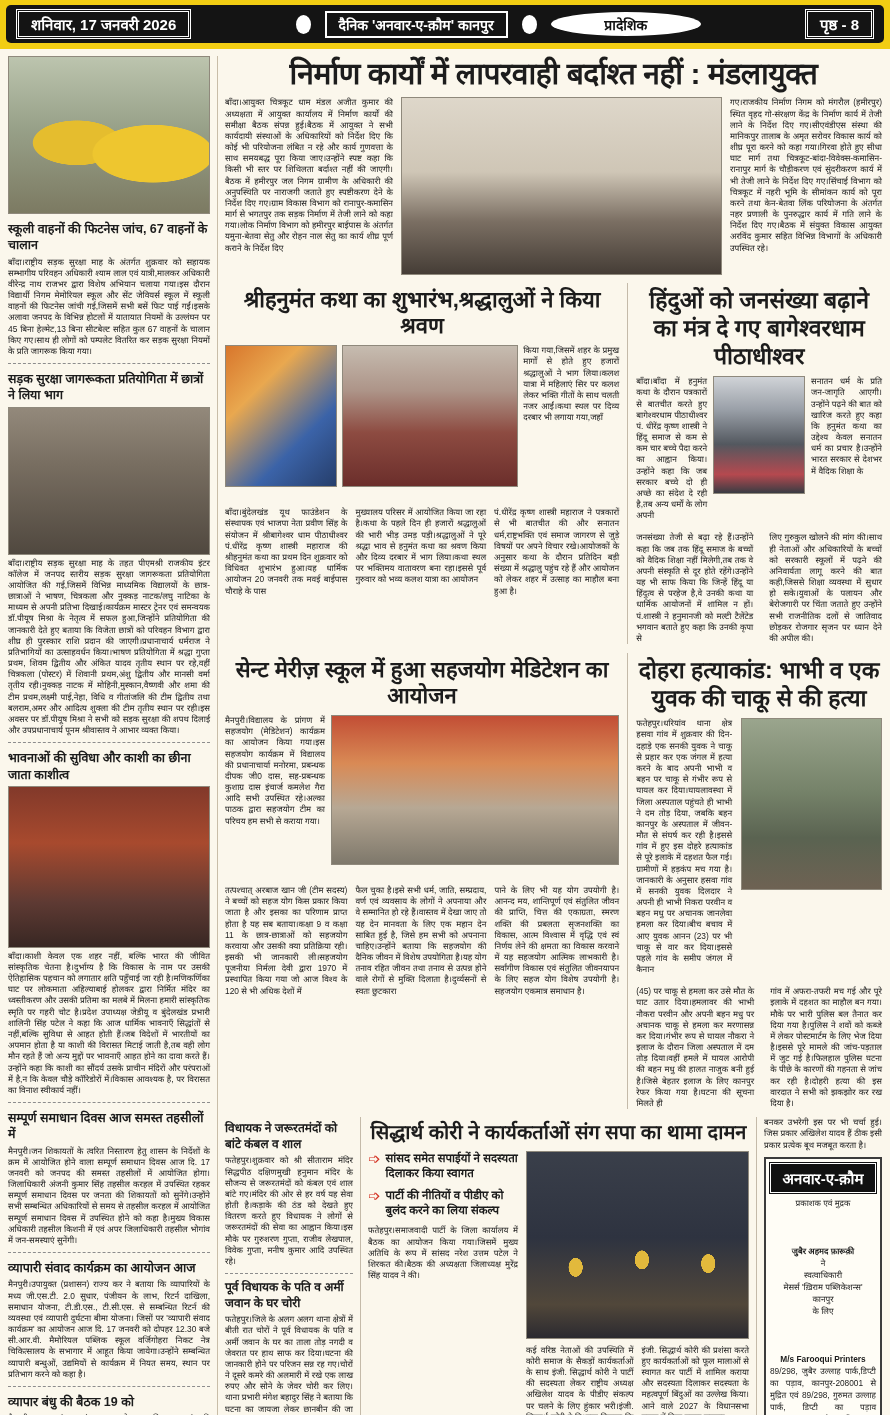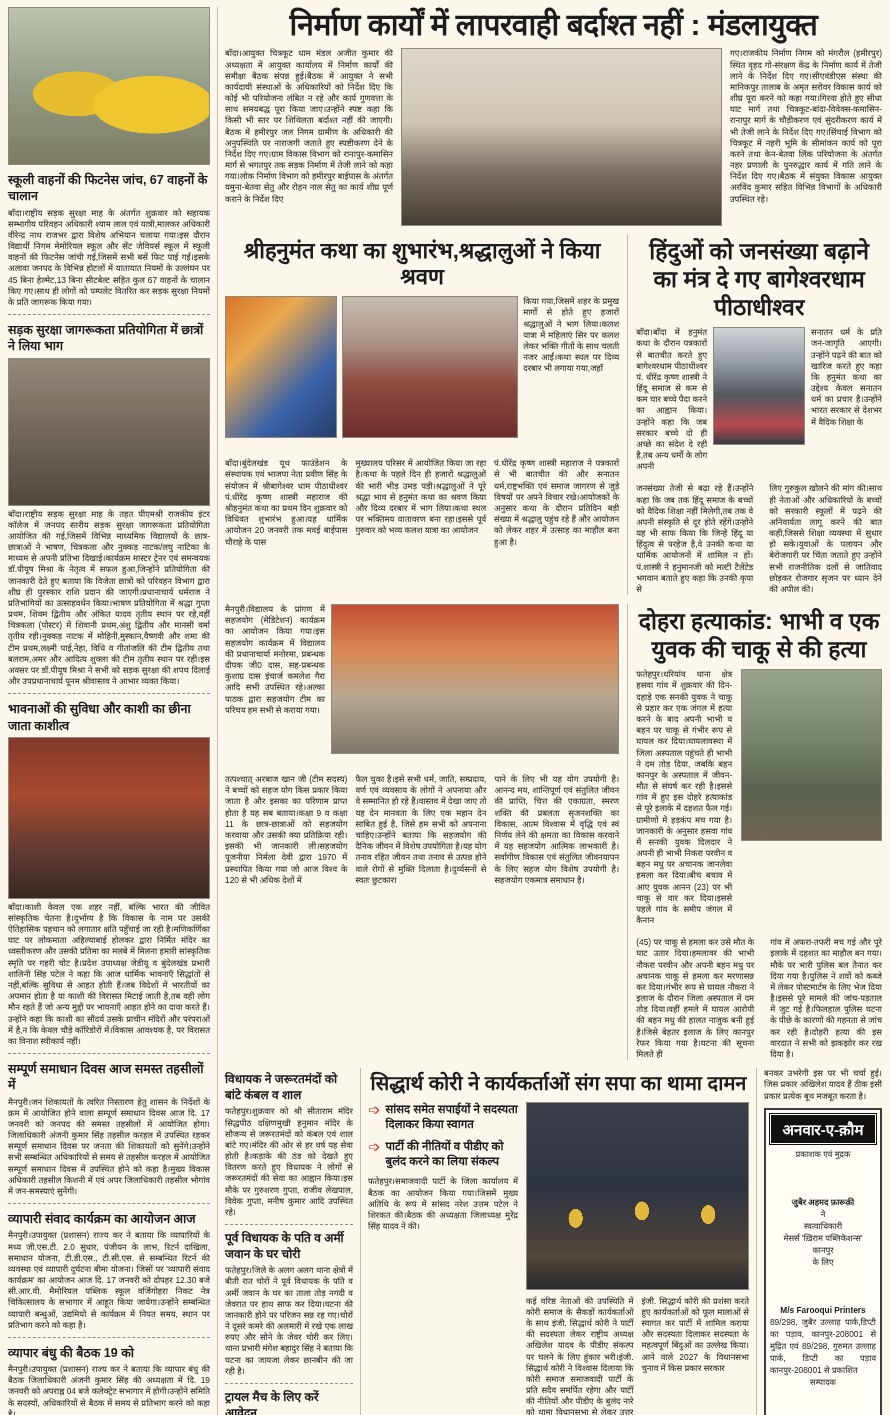--- a/index.html
+++ b/index.html
@@ -90,20 +90,32 @@
   .imprint { border:2px solid #3c3c3c; padding:4px; margin-top:6px; background:#fffdf6; }
   .imp-head { background:#111; color:#fff; font-weight:800; font-size:15px; text-align:center; padding:4px 2px; border:1px solid #fff; outline:1px solid #111; margin-bottom:4px; }
   .imp { text-align:center; font-size:8.3px; line-height:1.45; }
   .imp .b { font-weight:700;margin-top:36px; }
 </style>
 </head>
 <body>
 
 <div class="page">
 
+  <header class="masthead">
+    <div class="mh-bar">
+      <div class="mh-box mh-date">शनिवार, 17 जनवरी 2026</div>
+      <div class="mh-center">
+        <span class="mh-dot"></span>
+        <div class="mh-box mh-title">दैनिक  'अनवार-ए-क़ौम'  कानपुर</div>
+        <span class="mh-dot"></span>
+        <div class="mh-oval">प्रादेशिक</div>
+      </div>
+      <div class="mh-box mh-page">पृष्ठ - 8</div>
+    </div>
+  </header>
 
   <div class="content">
 
     <aside class="leftcol">
       <section>
         <div class="photo ph-bus"></div>
         <h3 class="lc-title">स्कूली वाहनों की फिटनेस जांच, 67 वाहनों के चालान</h3>
         <p class="body">बाँदा।राष्ट्रीय सड़क सुरक्षा माह के अंतर्गत शुक्रवार को सहायक सम्भागीय परिवहन अधिकारी श्याम लाल एवं यात्री,मालकर अधिकारी वीरेन्द्र नाथ राजभर द्वारा विशेष अभियान चलाया गया।इस दौरान विद्यार्थी निगम मेमोरियल स्कूल और सेंट जेवियर्स स्कूल में स्कूली वाहनों की फिटनेस जांची गई,जिसमें सभी बसें फिट पाई गईं।इसके अलावा जनपद के विभिन्न होटलों में यातायात नियमों के उल्लंघन पर 45 बिना हेल्मेट,13 बिना सीटबेल्ट सहित कुल 67 वाहनों के चालान किए गए।साथ ही लोगों को पम्पलेट वितरित कर सड़क सुरक्षा नियमों के प्रति जागरूक किया गया।</p>
       </section>
       <hr class="dash">
@@ -178,20 +190,21 @@
           </div>
           <div class="cols2">
             <p class="body">जनसंख्या तेजी से बढ़ा रहे हैं।उन्होंने कहा कि जब तक हिंदू समाज के बच्चों को वैदिक शिक्षा नहीं मिलेगी,तब तक वे अपनी संस्कृति से दूर होते रहेंगे।उन्होंने यह भी साफ किया कि जिन्हें हिंदू या हिंदुत्व से परहेज है,वे उनकी कथा या धार्मिक आयोजनों में शामिल न हों।पं.शास्त्री ने हनुमानजी को मल्टी टैलेंटेड भगवान बताते हुए कहा कि उनकी कृपा से</p>
             <p class="body">लिए गुरुकुल खोलने की मांग की।साथ ही नेताओं और अधिकारियों के बच्चों को सरकारी स्कूलों में पढ़ने की अनिवार्यता लागू करने की बात कही,जिससे शिक्षा व्यवस्था में सुधार हो सके।युवाओं के पलायन और बेरोजगारी पर चिंता जताते हुए उन्होंने सभी राजनीतिक दलों से जातिवाद छोड़कर रोजगार सृजन पर ध्यान देने की अपील की।</p>
           </div>
         </article>
       </div>
 
       <div class="sec3">
         <article class="stmarys">
+          <h2 class="h-2">सेन्ट मेरीज़ स्कूल में हुआ सहजयोग मेडिटेशन का आयोजन</h2>
           <div class="stm-top">
             <p class="body side">मैनपुरी।विद्यालय के प्रांगण में सहजयोग (मेडिटेशन) कार्यक्रम का आयोजन किया गया।इस सहजयोग कार्यक्रम में विद्यालय की प्रधानाचार्या मनोरमा, प्रबन्धक दीपक जी0 दास, सह-प्रबन्धक कुशाग्र दास इंचार्ज कमलेश गैरा आदि सभी उपस्थित रहे।अल्का पाठक द्वारा सहजयोग टीम का परिचय हम सभी से कराया गया।</p>
             <div class="sph">
                 <div class="photo ph-sahaj"></div>
               </div>
           </div>
           <div class="cols3">
             <p class="body">तत्पश्चात् अरबाज खान जी (टीम सदस्य) ने बच्चों को सहज योग किस प्रकार किया जाता है और इसका का परिणाम प्राप्त होता है यह सब बताया।कक्षा 9 व कक्षा 11 के छात्र-छात्राओं को सहजयोग करवाया और उसकी क्या प्रतिक्रिया रही।इसकी भी जानकारी ली।सहजयोग पूजनीया निर्मला देवी द्वारा 1970 में प्रस्थापित किया गया जो आज विश्व के 120 से भी अधिक देशों में</p>
             <p class="body">फैल चुका है।इसे सभी धर्म, जाति, सम्प्रदाय, वर्ण एवं व्यवसाय के लोगों ने अपनाया और वे सम्मानित हो रहे हैं।वास्तव में देखा जाए तो यह देन मानवता के लिए एक महान देन साबित हुई है, जिसे हम सभी को अपनाना चाहिए।उन्होंने बताया कि सहजयोग की दैनिक जीवन में विशेष उपयोगिता है।यह योग तनाव रहित जीवन तथा तनाव से उत्पन्न होने वाले रोगों से मुक्ति दिलाता है।दुर्व्यसनों से स्वतः छुटकारा</p>
             <p class="body">पाने के लिए भी यह योग उपयोगी है।आनन्द मय, शान्तिपूर्ण एवं संतुलित जीवन की प्राप्ति, चित्त की एकाग्रता, स्मरण शक्ति की प्रबलता सृजनशक्ति का विकास, आत्म विश्वास में वृद्धि एवं स्वं निर्णय लेने की क्षमता का विकास करवाने में यह सहजयोग आत्मिक लाभकारी है।सर्वांगीण विकास एवं संतुलित जीवनयापन के लिए सहज योग विशेष उपयोगी है।सहजयोग एकमात्र समाधान है।</p>

